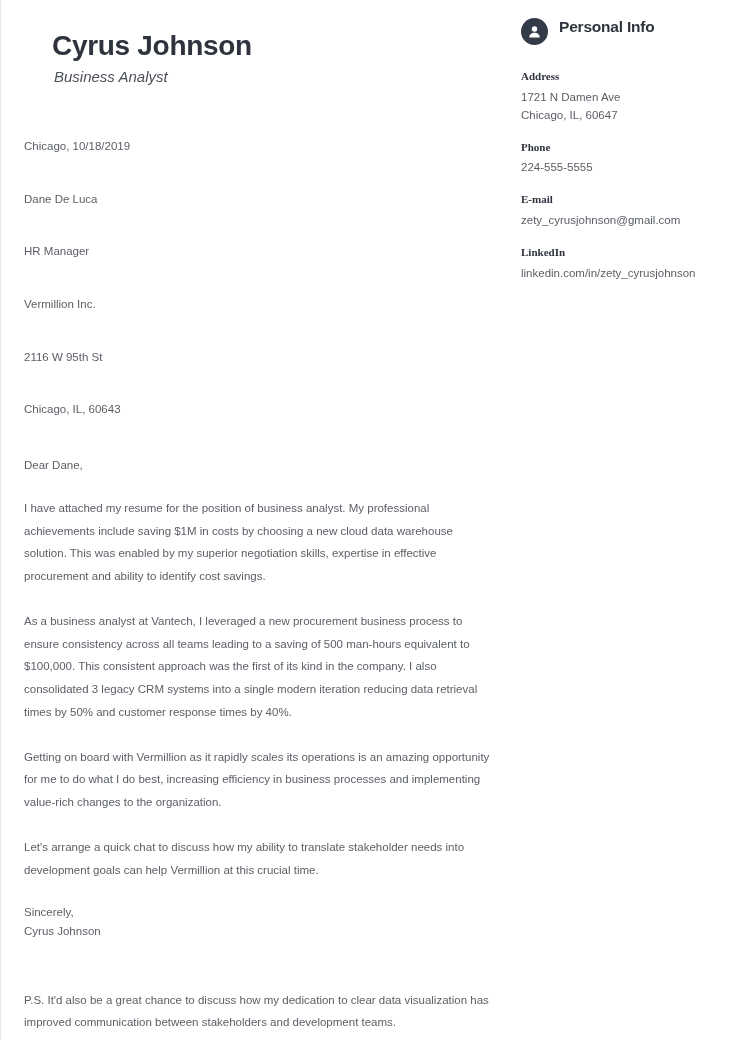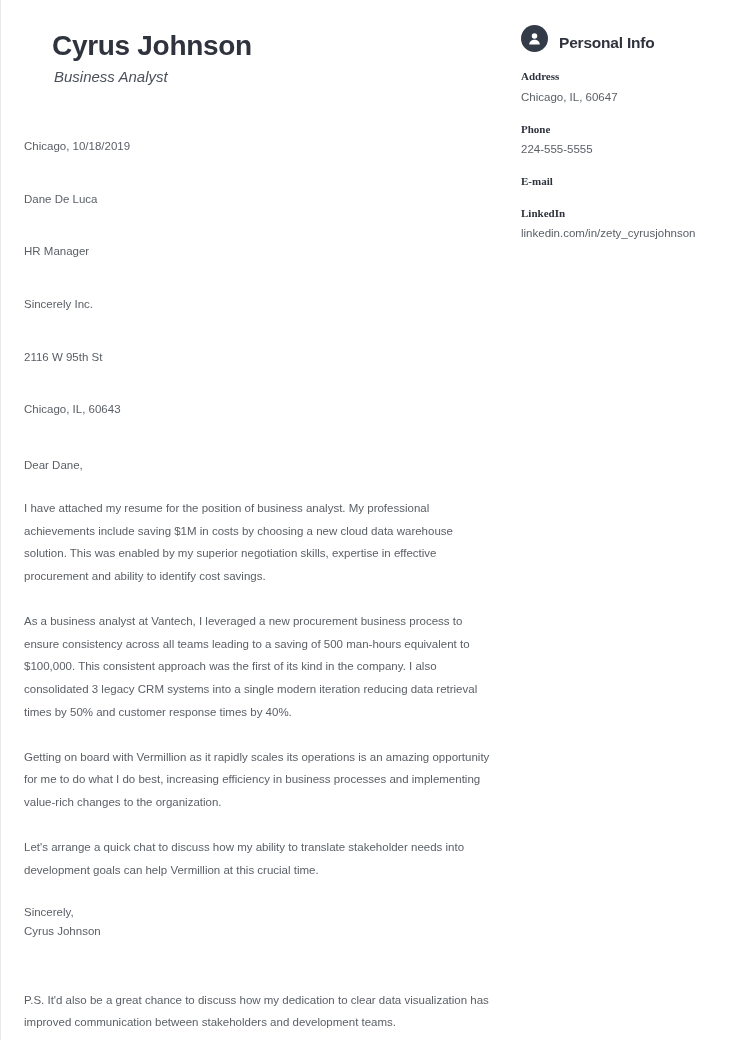--- a/index.html
+++ b/index.html
@@ -127,21 +127,21 @@
   
   .side-col {
     position: absolute;
     left: 520px;
     top: 18px;
     width: 200px;
   }
 
   .side-head {
     display: flex;
-    align-items: flex-end;
+    align-items: flex-start;
     height: 34px;
     margin-bottom: 16px;
   }
   .person-badge {
     width: 27px;
     height: 27px;
     border-radius: 50%;
     background: #343b48;
     flex: 0 0 auto;
     display: flex;
@@ -185,21 +185,21 @@
         <h1 class="full-name">Cyrus Johnson</h1>
         <div class="job-title">Business Analyst</div>
       </div>
     </div>
 
     <div class="date-line">Chicago, 10/18/2019</div>
 
     <div class="recipient">
       <div>Dane De Luca</div>
       <div>HR Manager</div>
-      <div>Sincerely Inc.</div>
+      <div>Vermillion Inc.</div>
       <div>2116 W 95th St</div>
       <div>Chicago, IL, 60643</div>
     </div>
 
     <div class="salutation">Dear Dane,</div>
 
     <div class="body-paras">
       <p>I have attached my resume for the position of business analyst. My professional achievements include saving $1M in costs by choosing a new cloud data warehouse solution. This was enabled by my superior negotiation skills, expertise in effective procurement and ability to identify cost savings.</p>
       <p>As a business analyst at Vantech, I leveraged a new procurement business process to ensure consistency across all teams leading to a saving of 500 man-hours equivalent to $100,000. This consistent approach was the first of its kind in the company. I also consolidated 3 legacy CRM systems into a single modern iteration reducing data retrieval times by 50% and customer response times by 40%.</p>
       <p>Getting on board with Vermillion as it rapidly scales its operations is an amazing opportunity for me to do what I do best, increasing efficiency in business processes and implementing value-rich changes to the organization.</p>
@@ -221,30 +221,32 @@
         <svg width="17" height="17" viewBox="0 0 24 24" aria-hidden="true">
           <circle cx="12" cy="8.4" r="3.9" fill="#ffffff"></circle>
           <path d="M4.6 20.4c0-4.1 3.3-6.7 7.4-6.7s7.4 2.6 7.4 6.7z" fill="#ffffff"></path>
         </svg>
       </span>
       <span class="side-title">Personal Info</span>
     </div>
 
     <div class="info-group">
       <div class="info-label">Address</div>
+      <div class="info-value">1721 N Damen Ave</div>
       <div class="info-value">Chicago, IL, 60647</div>
     </div>
 
     <div class="info-group">
       <div class="info-label">Phone</div>
       <div class="info-value">224-555-5555</div>
     </div>
 
     <div class="info-group">
       <div class="info-label">E-mail</div>
+      <div class="info-value">zety_cyrusjohnson@gmail.com</div>
     </div>
 
     <div class="info-group">
       <div class="info-label">LinkedIn</div>
       <div class="info-value">linkedin.com/in/zety_cyrusjohnson</div>
     </div>
 
   </div>
 </div>
 

